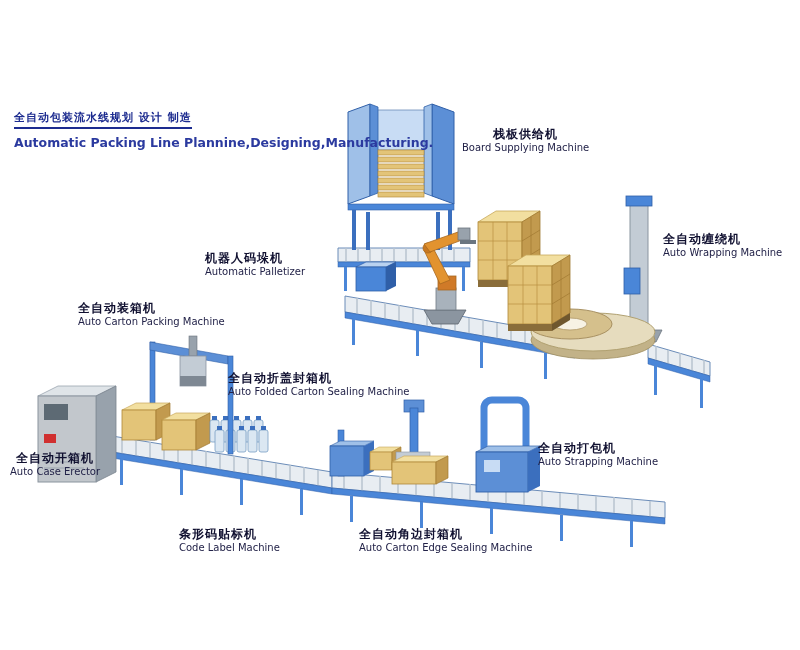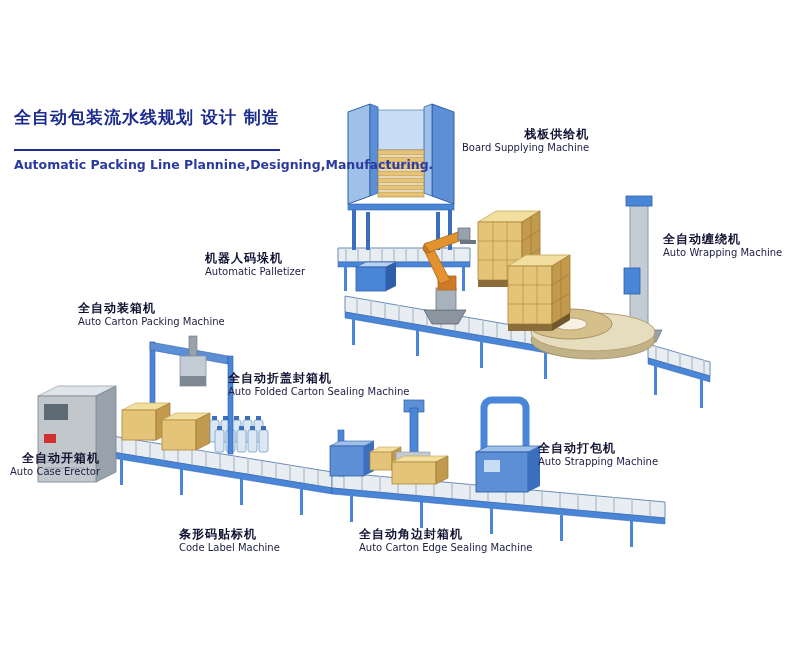--- a/index.html
+++ b/index.html
@@ -1,28 +1,28 @@
 <!DOCTYPE html>
 <html><head>
 <meta charset="utf-8">
 <style>
   html,body{margin:0;padding:0;background:#ffffff;}
   #canvas{position:relative;width:800px;height:650px;background:#ffffff;overflow:hidden;
           font-family:"DejaVu Sans",sans-serif;}
   #scene{position:absolute;left:0;top:0;}
   
   .title-block{position:absolute;left:14px;top:106px;}
-  .title-zh{display:inline-block;font-size:17px;font-weight:bold;color:#1c2b8f;
-            letter-spacing:1px;border-bottom:2px solid #1c2b8f;padding-bottom:20px;}
+  .title-zh{display:inline-block;font-size:11px;font-weight:bold;color:#1c2b8f;
+            letter-spacing:1px;border-bottom:2px solid #1c2b8f;padding-bottom:2px;}
   .title-en{margin-top:6px;font-size:12.5px;font-weight:bold;color:#2b3a9f;}
   
   .label{position:absolute;text-align:left;line-height:1.25;}
   .label .zh{display:block;font-size:12px;font-weight:bold;color:#101030;letter-spacing:1px;white-space:nowrap;}
   .label .en{display:block;font-size:10px;color:#222248;white-space:nowrap;}
-  .label.left{text-align:right;}
+  .label.left{text-align:center;}
   .lbl-board     {left:462px;top:127px;}
   .lbl-wrap      {left:663px;top:232px;width:134px;}
   .lbl-palletizer{left:205px;top:251px;width:130px;}
   .lbl-packing   {left:78px; top:301px;width:170px;}
   .lbl-folded    {left:228px;top:371px;width:210px;}
   .lbl-erector   {left:10px; top:451px;}
   .lbl-strapping {left:538px;top:441px;width:140px;}
   .lbl-codelabel {left:179px;top:527px;width:120px;}
   .lbl-edgeseal  {left:343px;top:527px;width:200px;margin-left:16px;}
 </style>

